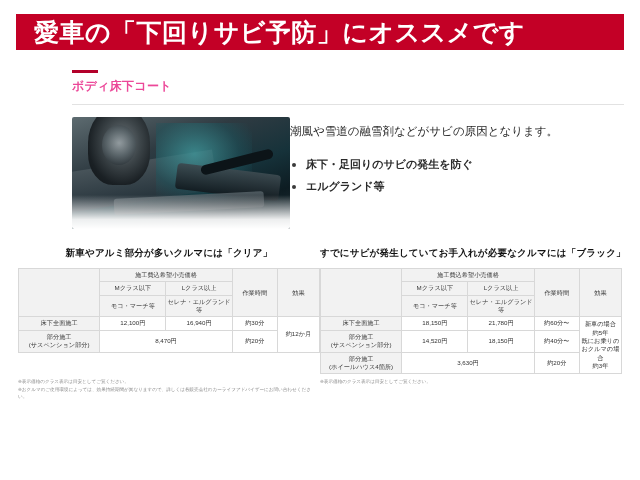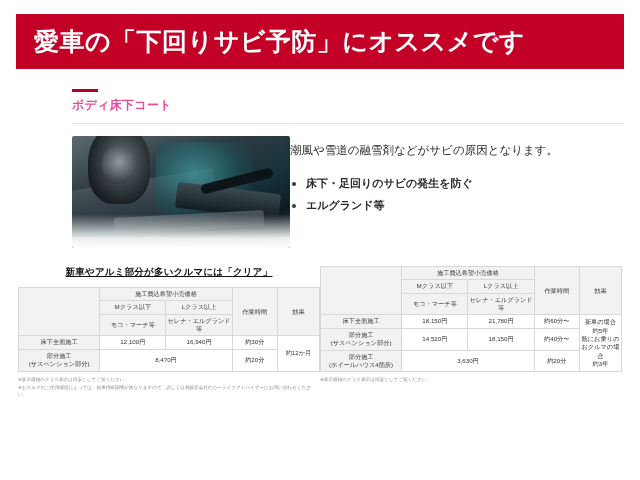--- a/index.html
+++ b/index.html
@@ -18,21 +18,21 @@
     position: relative;
     width: 640px;
     height: 480px;
     box-sizing: border-box;
     padding: 14px 16px 0 16px;
   }
 
   
   .banner {
     background: #c30026;
-    height: 55px;
+    height: 36px;
     display: flex;
     align-items: center;
     padding-left: 18px;
     box-sizing: border-box;
   }
   .banner-text {
     color: #ffffff;
     font-size: 25px;
     font-weight: bold;
     letter-spacing: 0.5px;
@@ -197,21 +197,20 @@
     width: 302px;
   }
   .table-caption {
     text-align: center;
     font-size: 9.5px;
     font-weight: bold;
     color: #111111;
     margin-bottom: 8px;
     letter-spacing: .2px;
     white-space: nowrap;
-    text-decoration: underline;
   }
   table.price {
     width: 100%;
     border-collapse: collapse;
     table-layout: fixed;
   }
   table.price th,
   table.price td {
     border: 1px solid #d8d8d8;
     font-size: 6.2px;
@@ -329,20 +328,21 @@
           <tr>
             <td class="label">部分施工<br>(サスペンション部分)</td>
             <td class="val" colspan="2">8,470円</td>
             <td class="val">約20分</td>
           </tr>
         </tbody>
       </table>
     </div>
 
     <div class="table-block">
+      <div class="table-caption">すでにサビが発生していてお手入れが必要なクルマには「ブラック」</div>
       <table class="price">
         <colgroup>
           <col class="col-name">
             <col class="col-m">
             <col class="col-l">
             <col class="col-time">
             <col class="col-eff">
         </colgroup>
         <thead>
           <tr>

